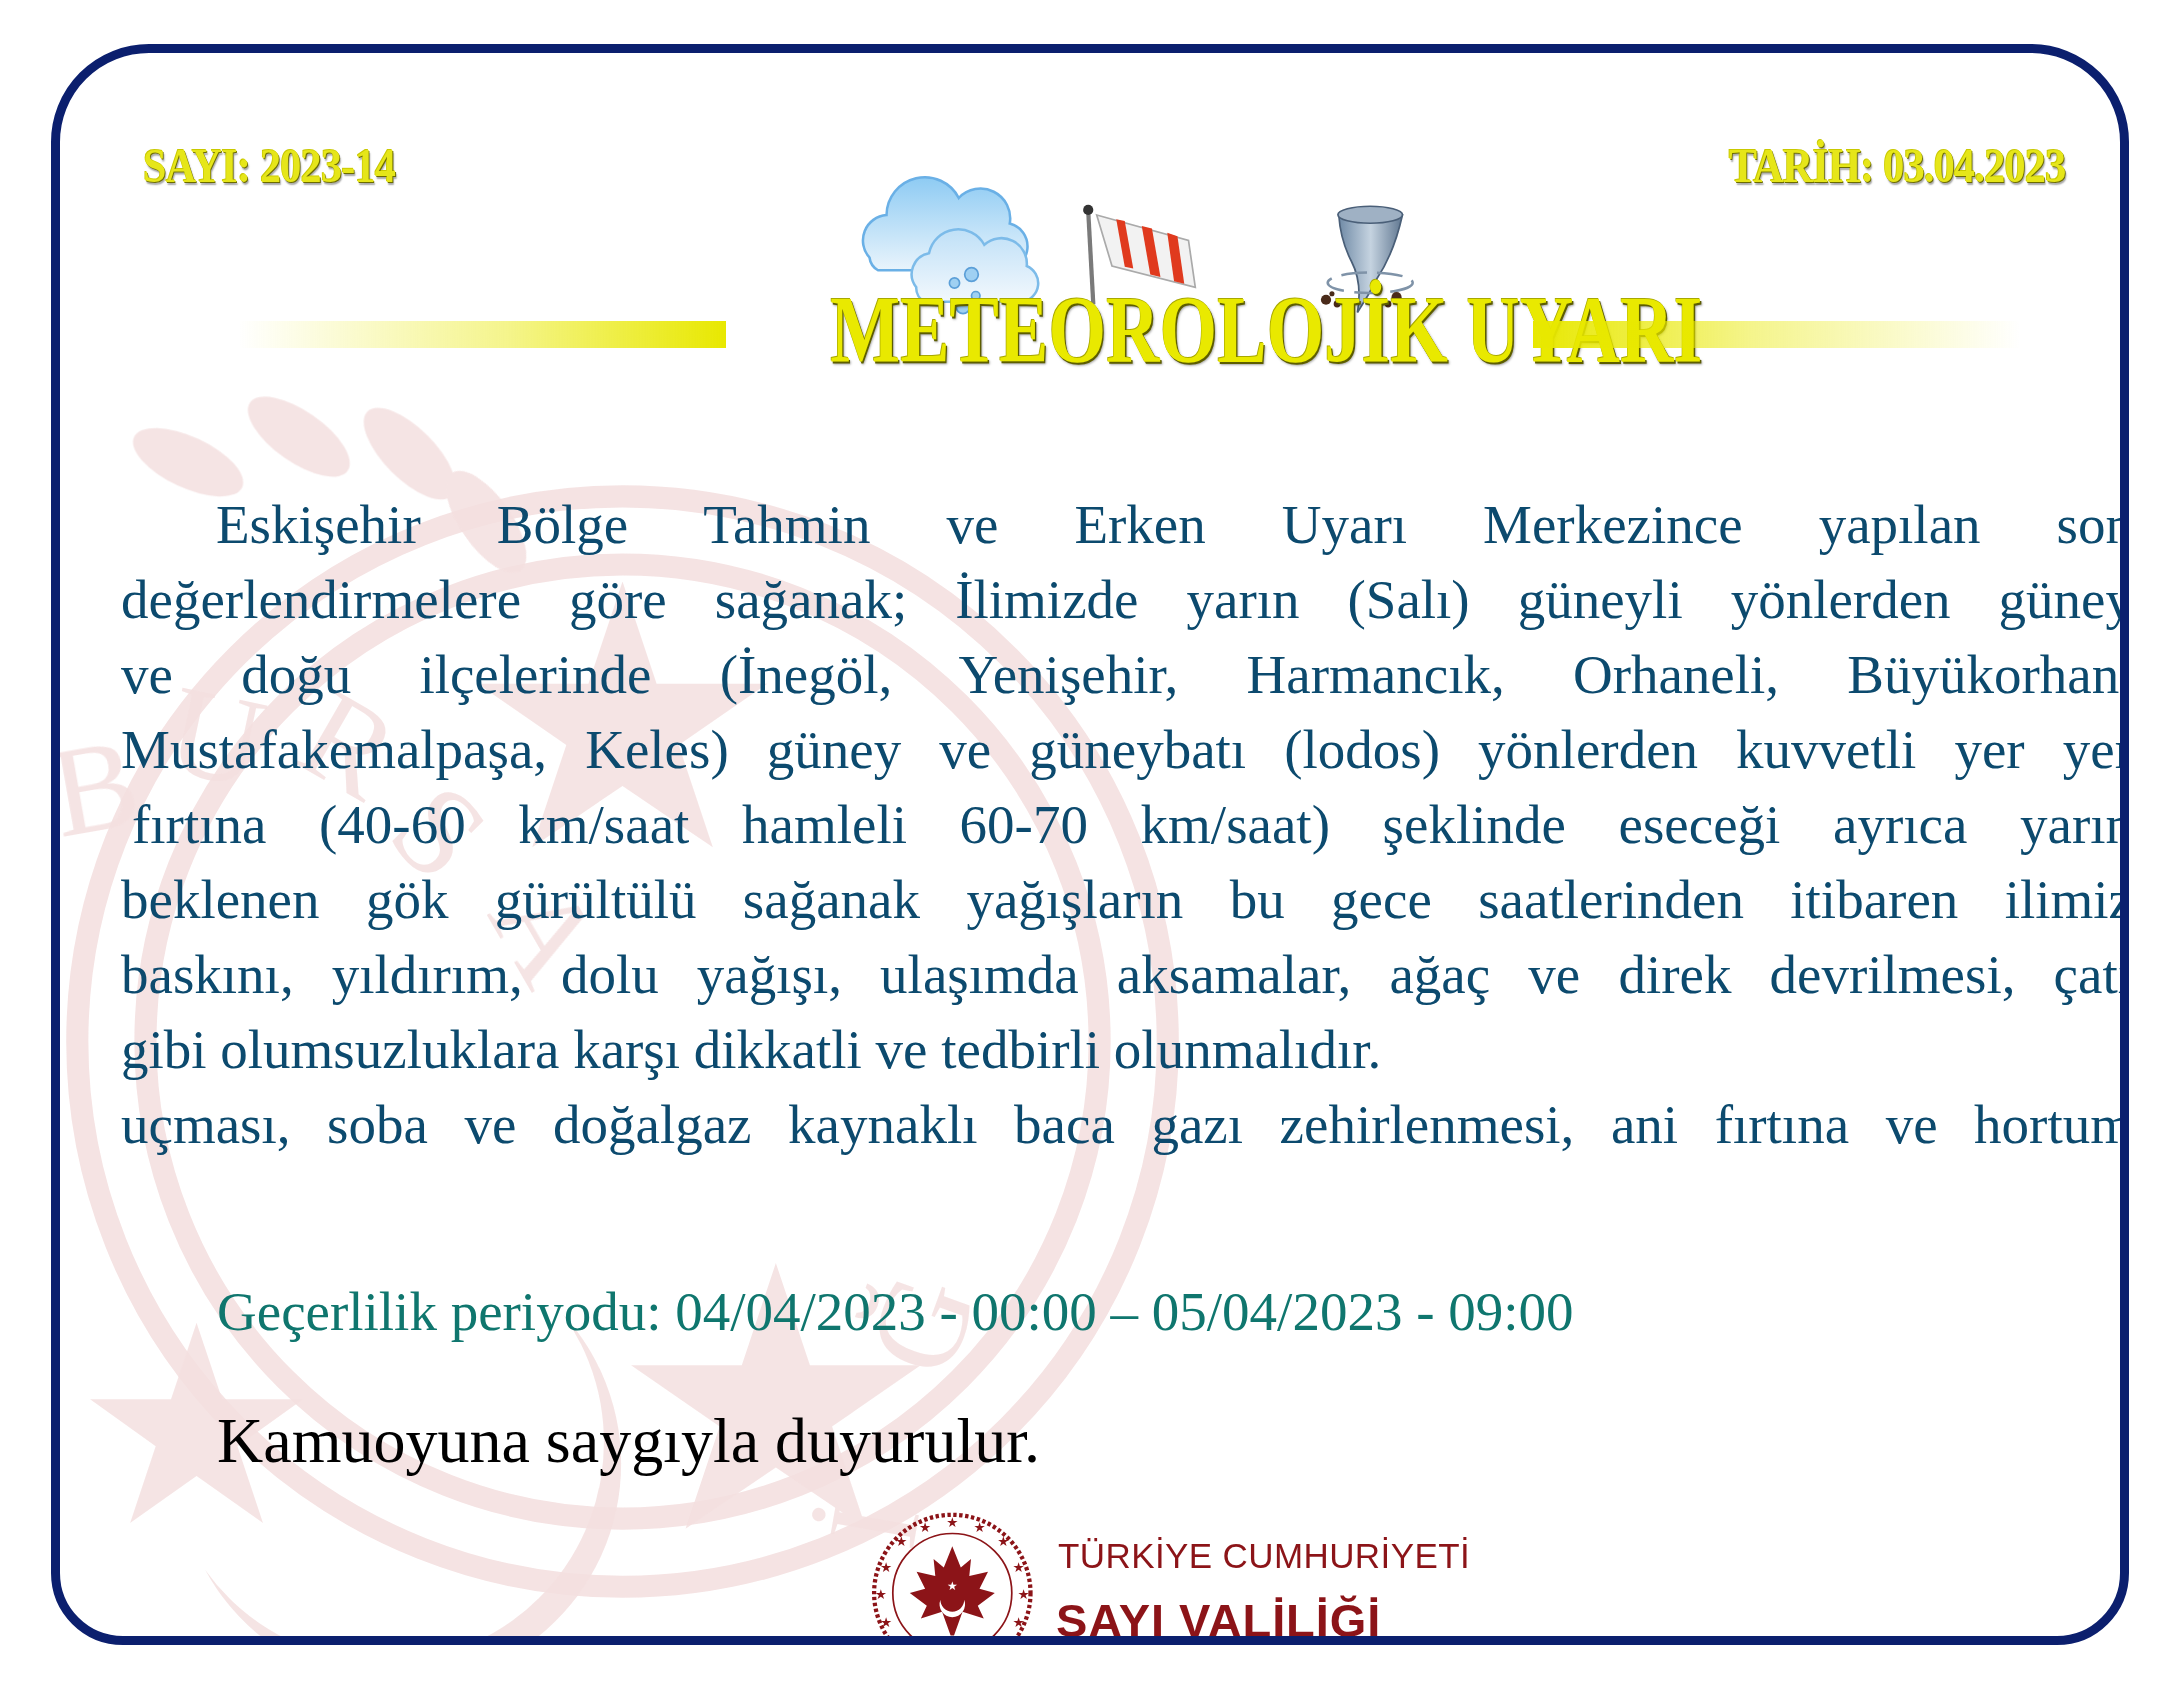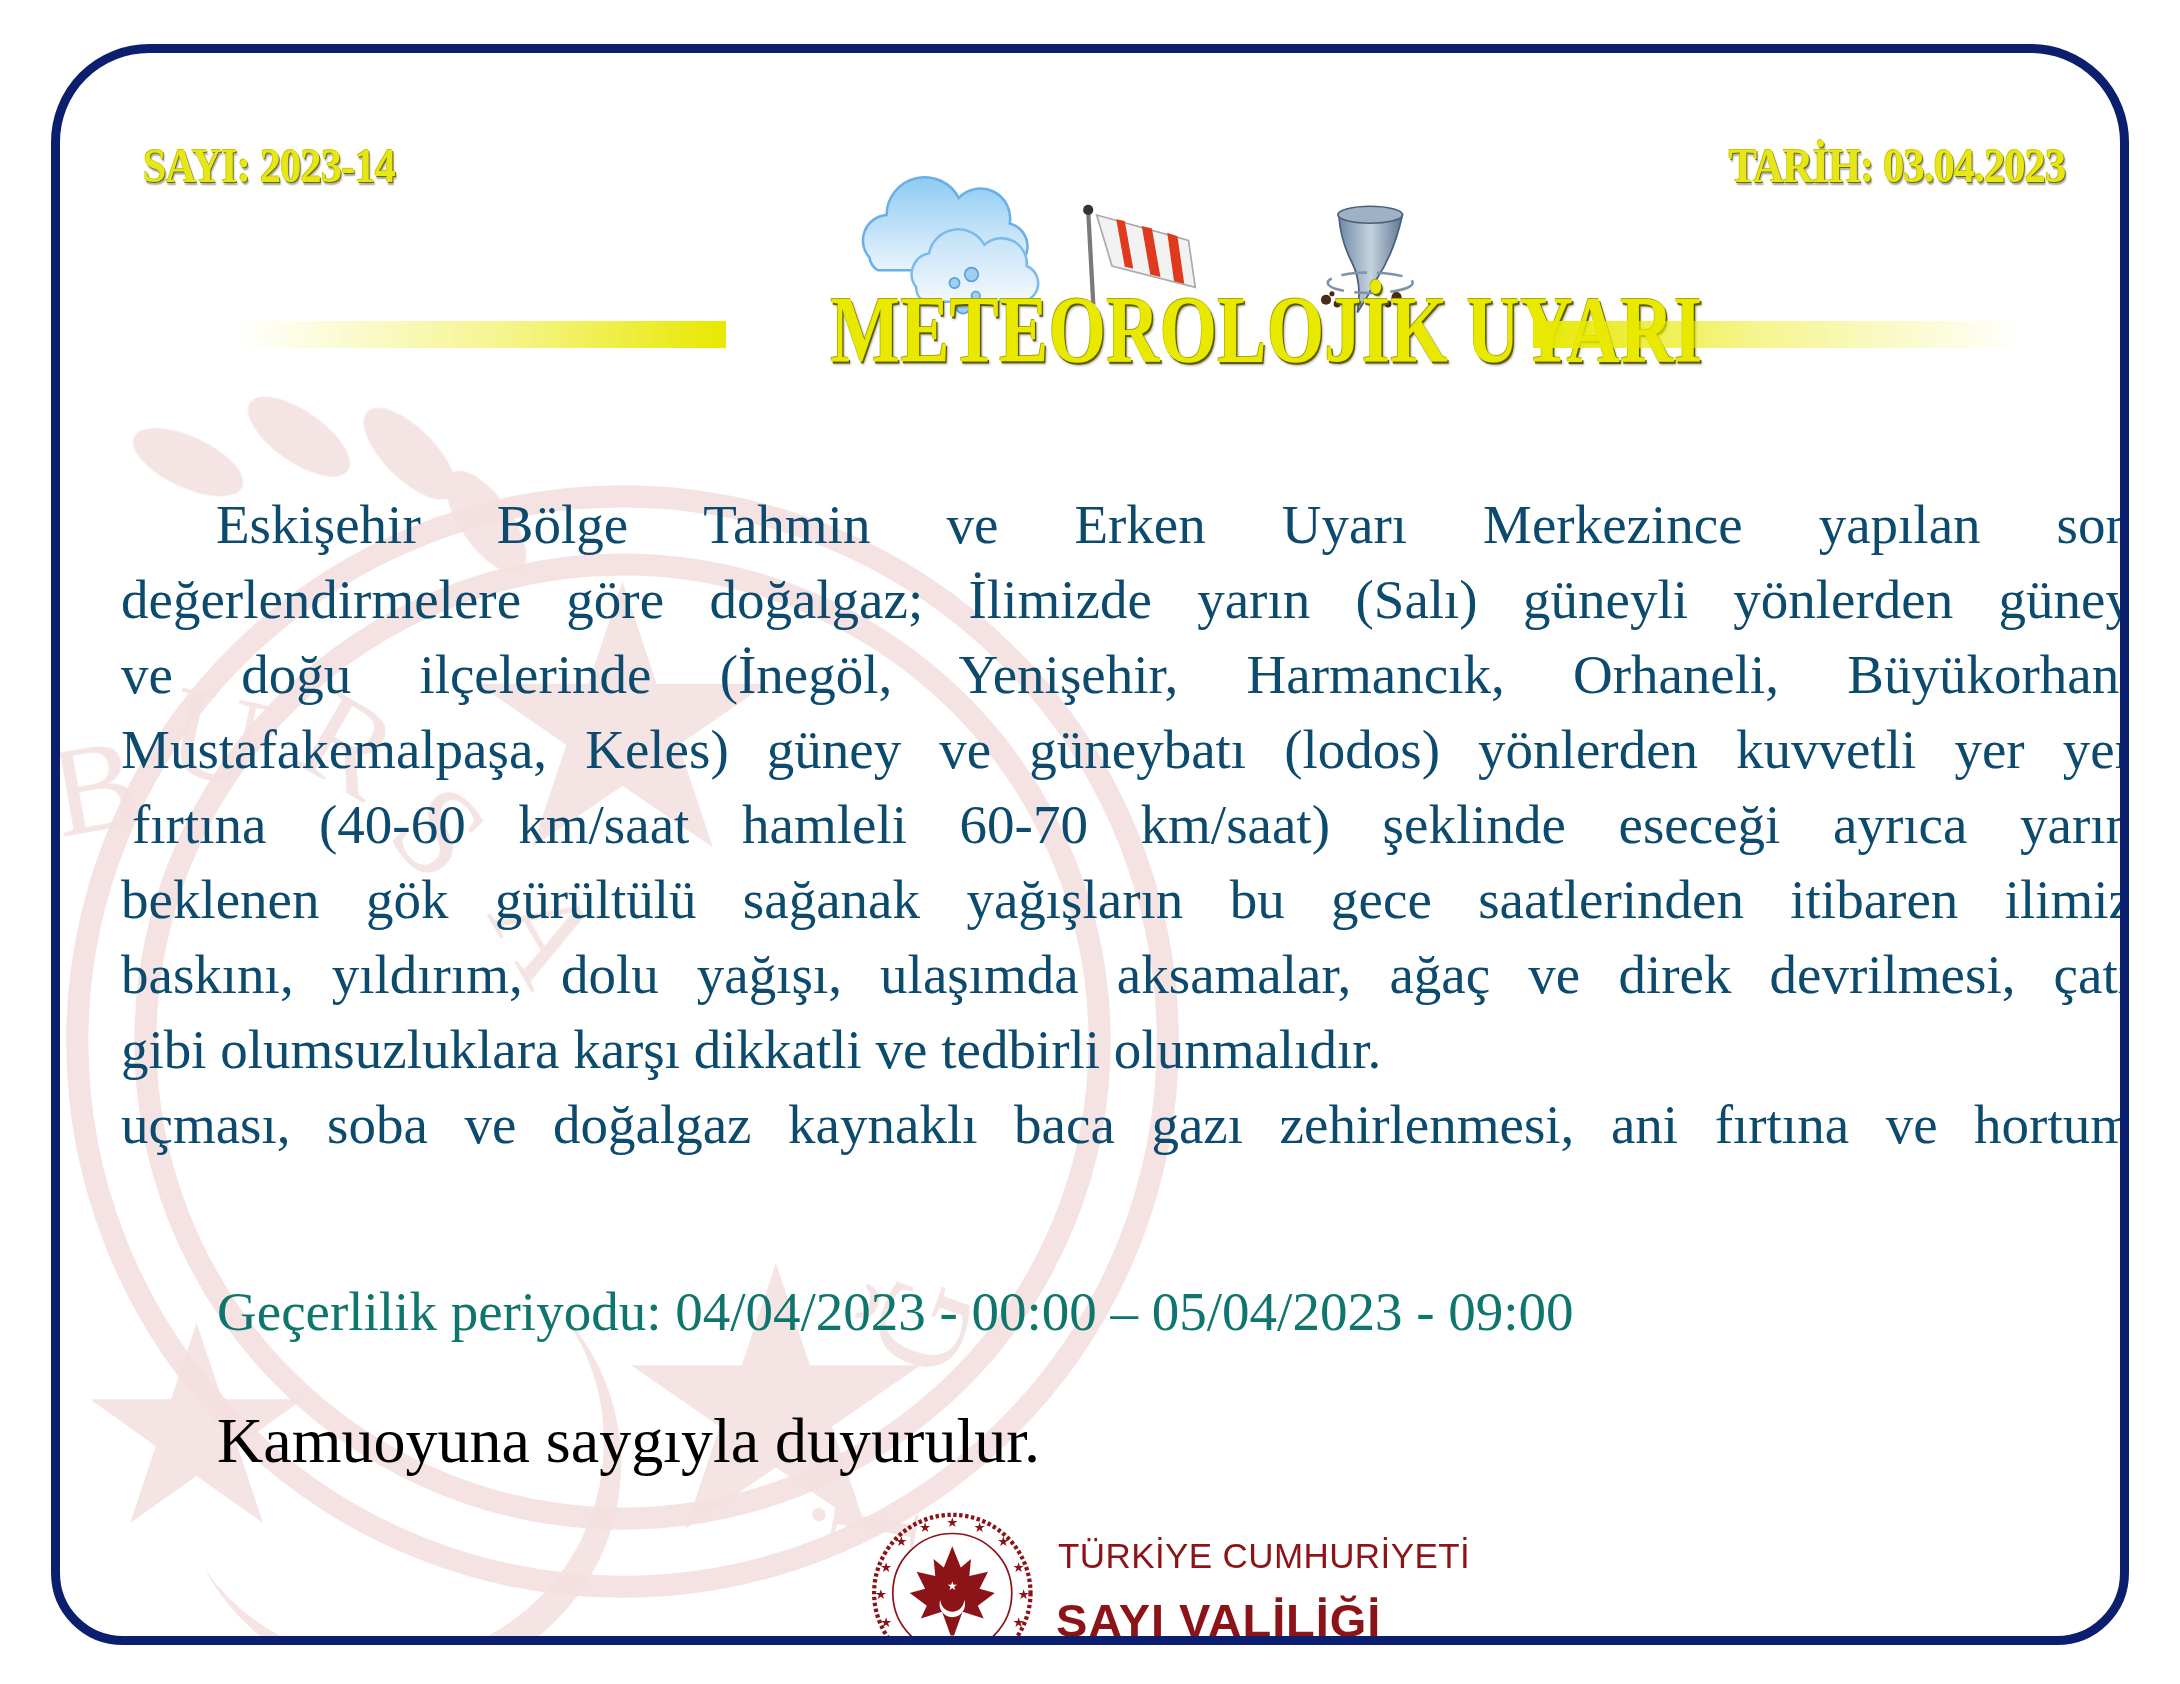--- a/index.html
+++ b/index.html
@@ -137,21 +137,21 @@
   </div>
 
   <div class="title-row">
     <div class="title-bar-left"></div>
     <div class="title">METEOROLOJİK UYARI</div>
     <div class="title-bar-right"></div>
   </div>
 
   <div class="body">
     <span class="line" style="padding-left: 95px; white-space: normal; text-align: justify; text-align-last: justify;">Eskişehir Bölge Tahmin ve Erken Uyarı Merkezince yapılan son</span>
-    <span class="line" style="white-space: normal; text-align: justify; text-align-last: justify;">değerlendirmelere göre doğalgaz; İlimizde yarın (Salı) güneyli yönlerden güney</span>
+    <span class="line" style="white-space: normal; text-align: justify; text-align-last: justify;">değerlendirmelere göre sağanak; İlimizde yarın (Salı) güneyli yönlerden güney</span>
     <span class="line" style="white-space: normal; text-align: justify; text-align-last: justify;">ve doğu ilçelerinde (İnegöl, Yenişehir, Harmancık, Orhaneli, Büyükorhan,</span>
     <span class="line" style="white-space: normal; text-align: justify; text-align-last: justify;">Mustafakemalpaşa, Keles) güney ve güneybatı (lodos) yönlerden kuvvetli yer yer</span>
     <span class="line" style="white-space: normal; text-align: justify; text-align-last: justify; margin-left: 11px;">fırtına (40-60 km/saat hamleli 60-70 km/saat) şeklinde eseceği ayrıca yarın</span>
     <span class="line" style="white-space: normal; text-align: justify; text-align-last: justify;">beklenen gök gürültülü sağanak yağışların bu gece saatlerinden itibaren ilimiz</span>
     <span class="line" style="white-space: normal; text-align: justify; text-align-last: justify;">baskını, yıldırım, dolu yağışı, ulaşımda aksamalar, ağaç ve direk devrilmesi, çatı</span>
     <span class="line last">gibi olumsuzluklara karşı dikkatli ve tedbirli olunmalıdır.</span>
     <span class="line" style="white-space: normal; text-align: justify; text-align-last: justify;">uçması, soba ve doğalgaz kaynaklı baca gazı zehirlenmesi, ani fırtına ve hortum</span>
   </div>
 
   <div class="validity">Geçerlilik periyodu: 04/04/2023 - 00:00 – 05/04/2023 - 09:00</div>

